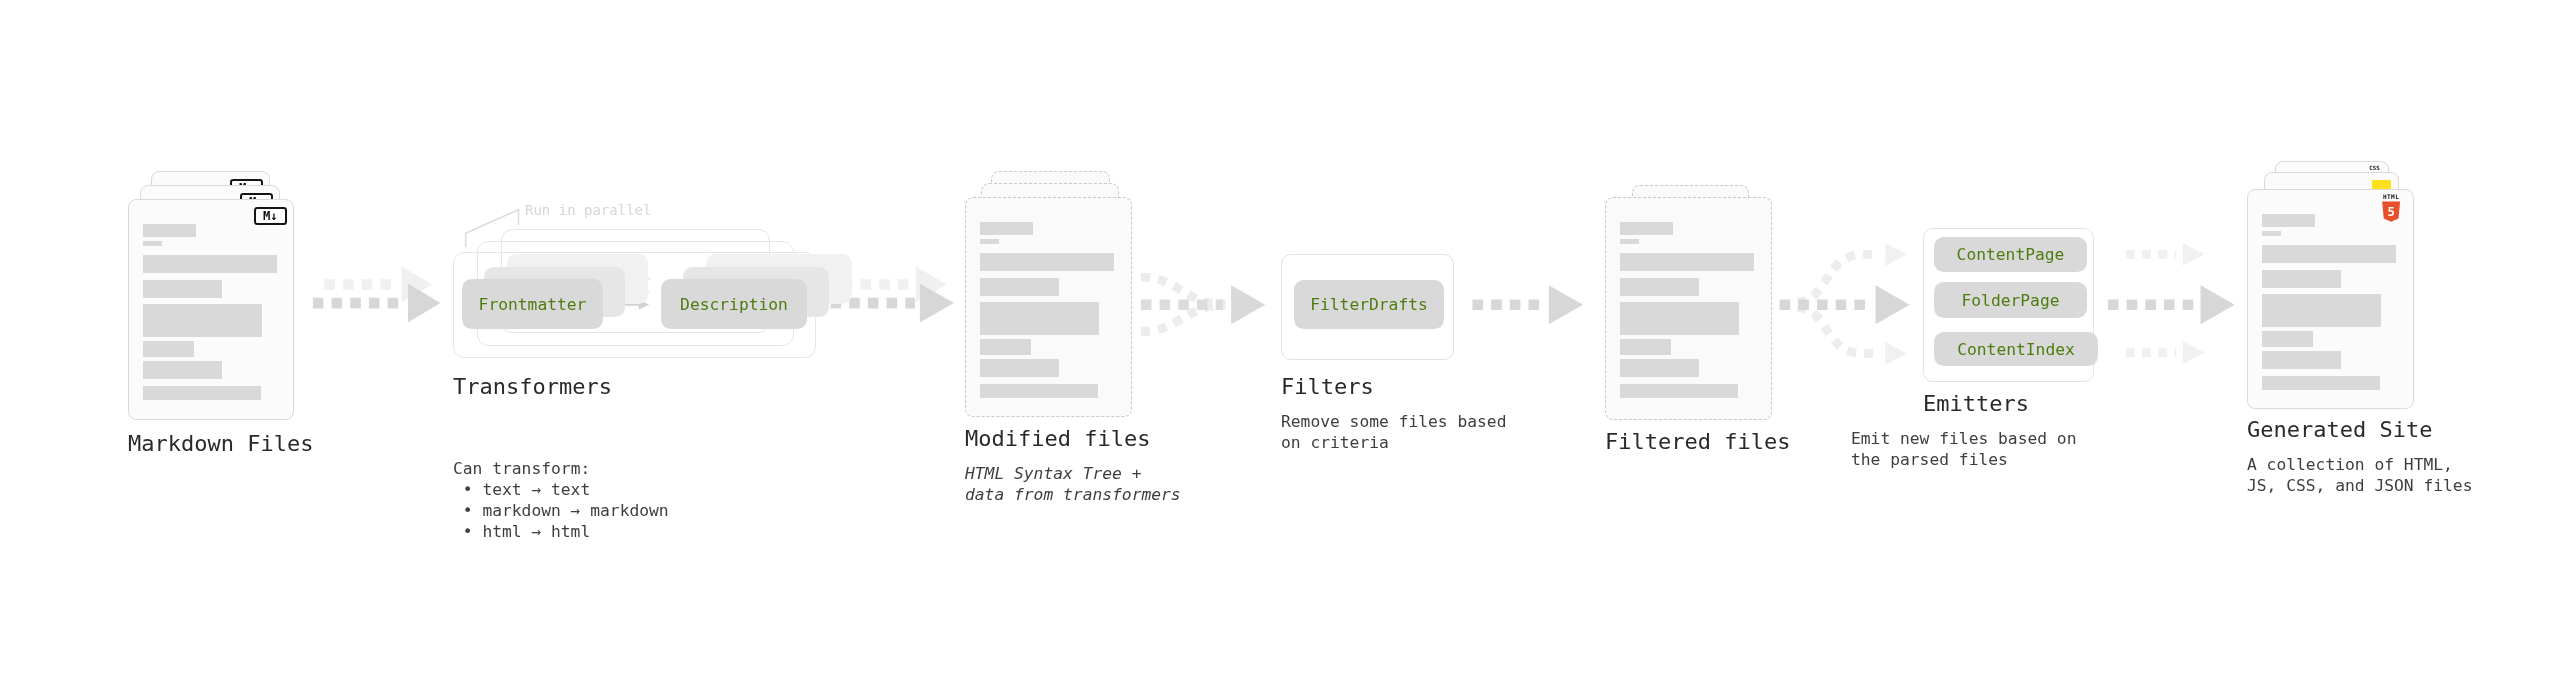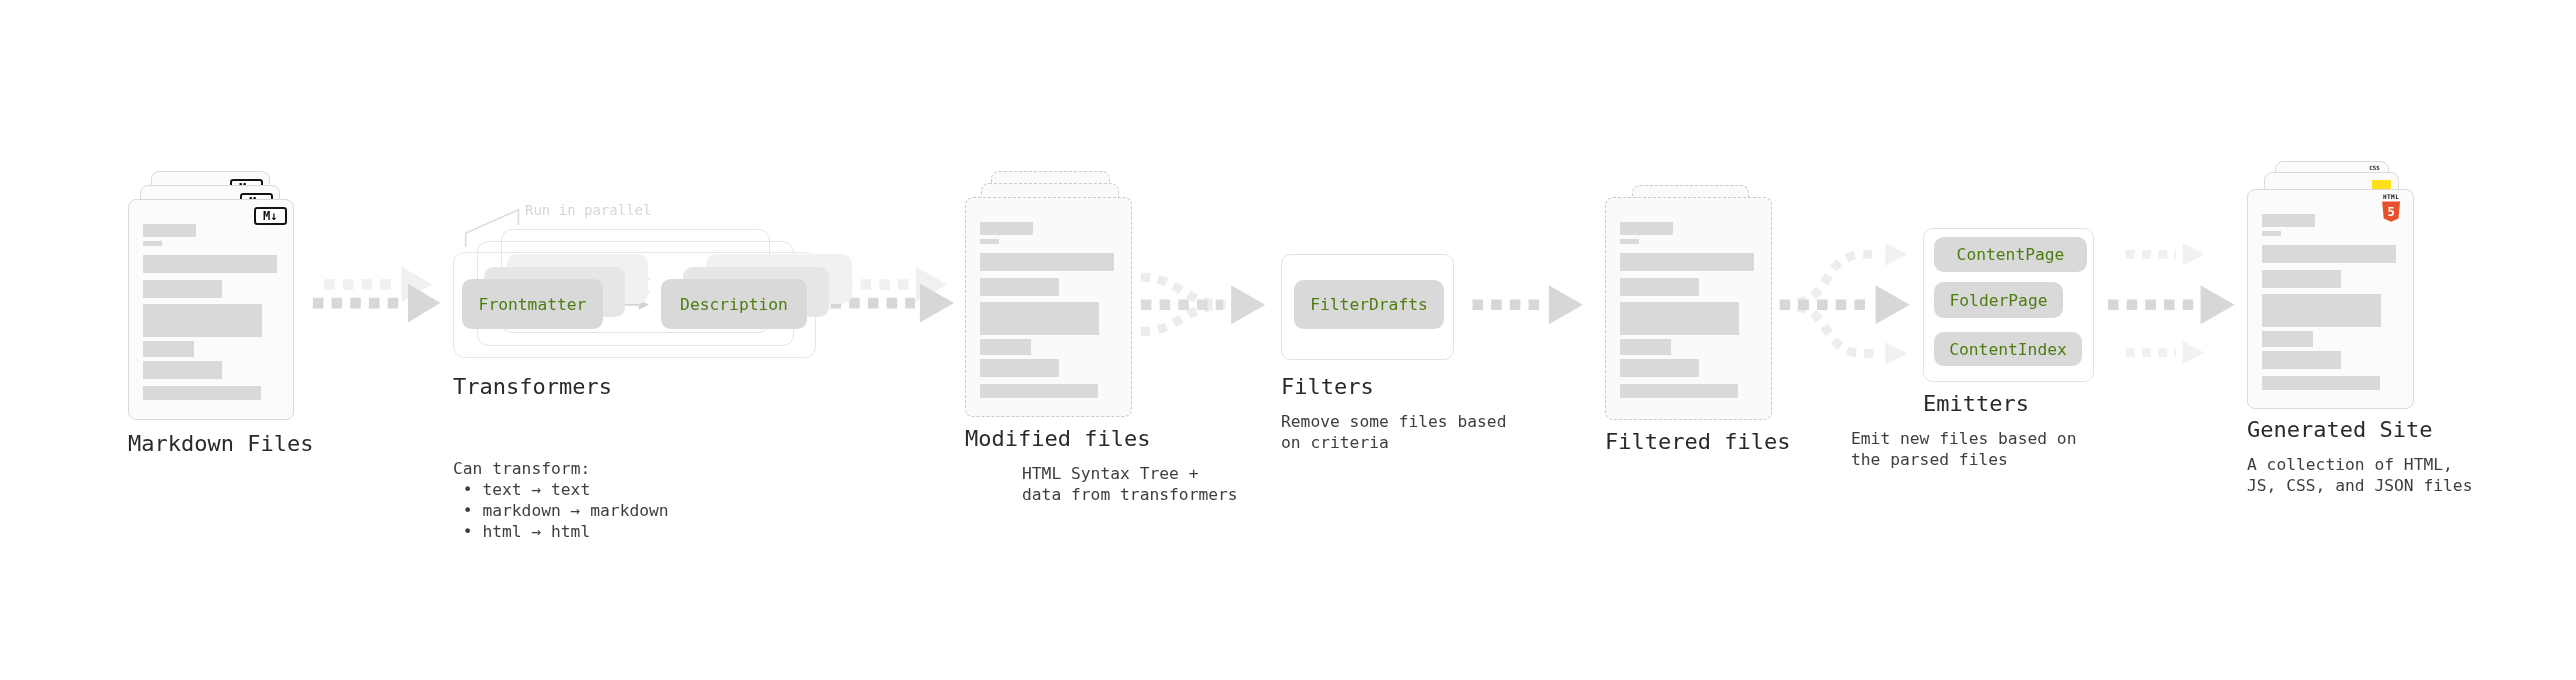--- a/index.html
+++ b/index.html
@@ -181,21 +181,21 @@
         <div class="bar b2"></div>
         <div class="bar b3"></div>
         <div class="bar b4"></div>
         <div class="bar b5"></div>
         <div class="bar b6"></div>
         <div class="bar b7"></div>
         <div class="bar b8"></div>
       </div>
     </div>
     <div class="heading" style="left:965px;top:427px;">Modified files</div>
-    <div class="caption" style="left:1022px;top:463px;">
+    <div class="caption" style="left:965px;top:463px;font-style:italic;">
       <div>HTML Syntax Tree +</div>
       <div>data from transformers</div>
     </div>
   </div>
 
   <div>
     <div class="wbox" style="left:1281px;top:254px;width:173px;height:106px;"></div>
     <div class="pill" style="left:1294px;top:280px;width:150px;height:49px;">FilterDrafts</div>
     <div class="heading" style="left:1281px;top:375px;">Filters</div>
     <div class="caption" style="left:1281px;top:411px;">
@@ -217,22 +217,22 @@
         <div class="bar b7"></div>
         <div class="bar b8"></div>
       </div>
     </div>
     <div class="heading" style="left:1605px;top:430px;">Filtered files</div>
   </div>
 
   <div>
     <div class="wbox" style="left:1923px;top:228px;width:171px;height:154px;"></div>
     <div class="pill" style="left:1934px;top:237px;width:153px;height:35px;">ContentPage</div>
-    <div class="pill" style="left:1934px;top:282px;width:129px;height:36px;">FolderPage</div>
-    <div class="pill" style="left:1934px;top:332px;width:148px;height:34px;">ContentIndex</div>
+    <div class="pill" style="left:1934px;top:282px;width:153px;height:36px;">FolderPage</div>
+    <div class="pill" style="left:1934px;top:332px;width:164px;height:34px;">ContentIndex</div>
     <div class="heading" style="left:1923px;top:392px;">Emitters</div>
     <div class="caption" style="left:1851px;top:428px;">
       <div>Emit new files based on</div>
       <div>the parsed files</div>
     </div>
   </div>
 
   <div>
     <div class="page" style="left:2275px;top:161px;width:114px;height:221px;">
       <div class="css-badge">

